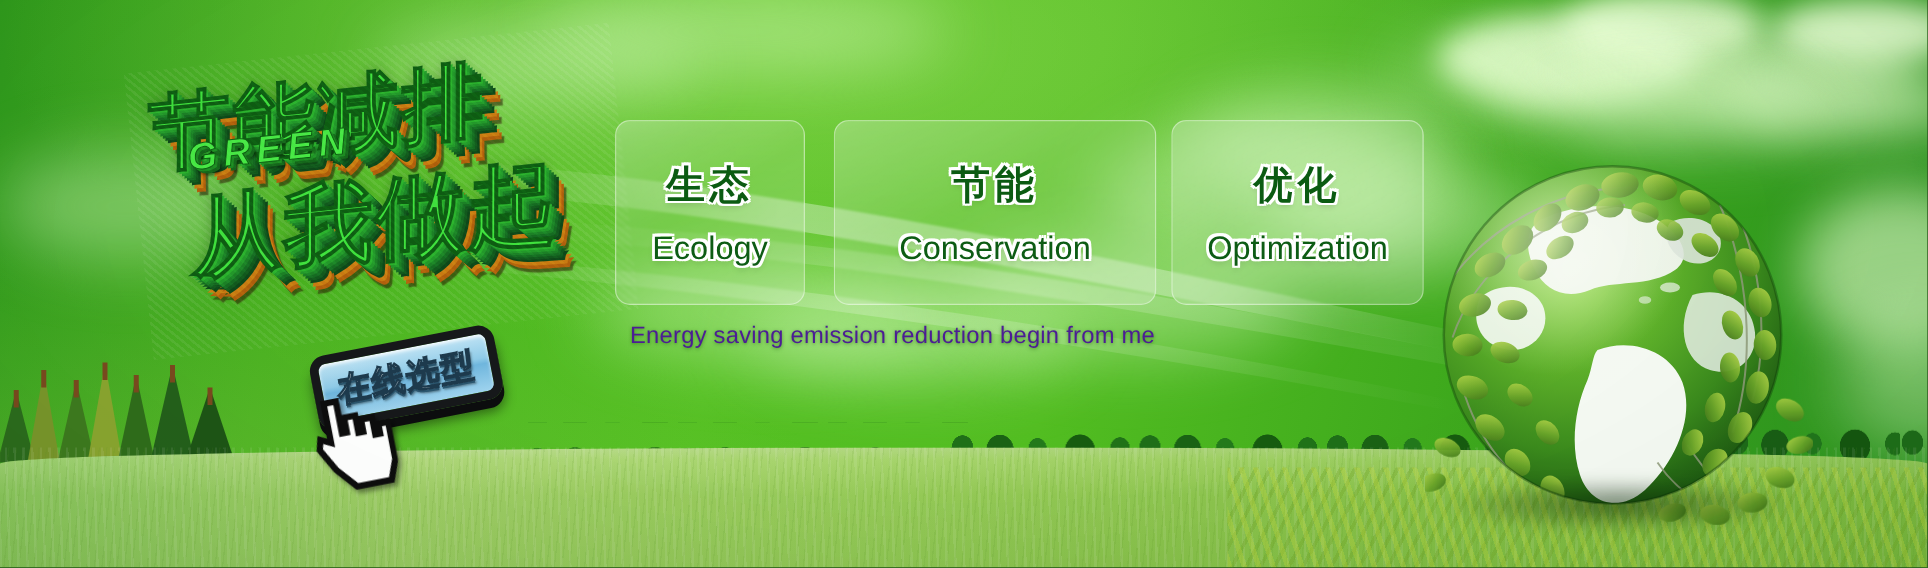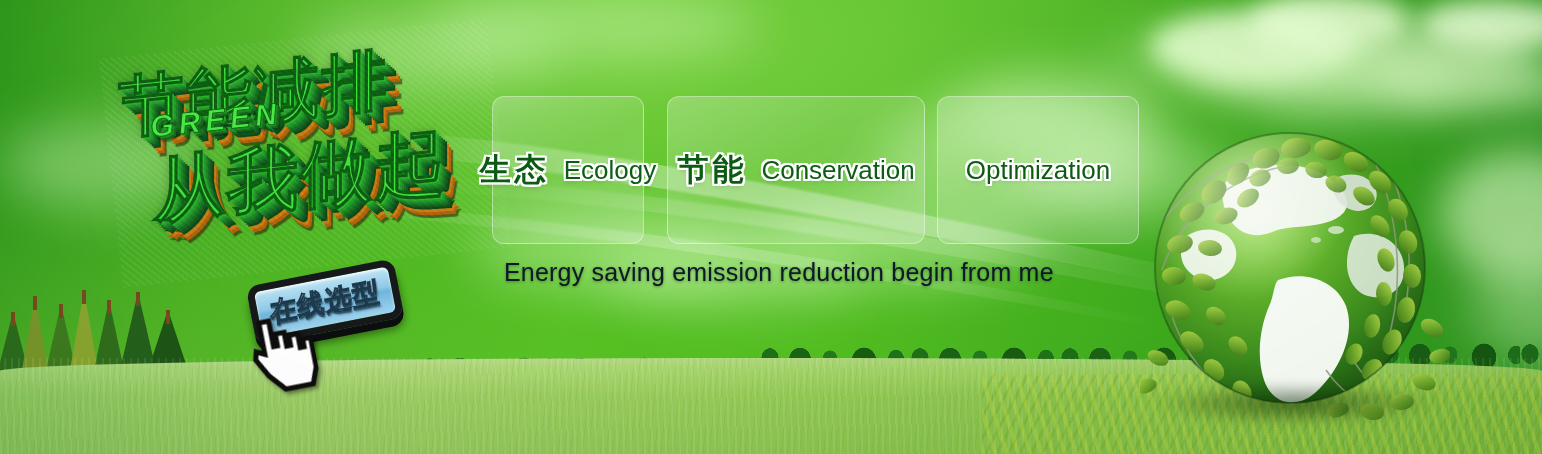--- a/index.html
+++ b/index.html
@@ -166,21 +166,21 @@
     filter:drop-shadow(2px 3px 2px rgba(0,0,0,.45));
   }
 
   
   .cards{position:absolute;left:492px;top:96px;display:flex;gap:12px;}
   .card{
     height:148px;
     border-radius:12px;
     background:linear-gradient(150deg, rgba(255,255,255,.26) 0%, rgba(255,255,255,.12) 45%, rgba(255,255,255,.20) 100%);
     border:1px solid rgba(255,255,255,.40);
-    display:flex;flex-direction:row;align-items:center;justify-content:center;
+    display:flex;flex-direction:column;align-items:center;justify-content:center;
     gap:14px;
     backdrop-filter:blur(1px);
   }
   .card.c1{width:152px;}
   .card.c2{width:258px;margin-left:11px;}
   .card.c3{width:202px;}
   .card-zh{
     font-size:31px;font-weight:bold;color:#0b5b12;
     letter-spacing:4px;
     text-shadow:
@@ -195,21 +195,21 @@
     text-shadow:
       -2px -2px 0 #fff, 2px -2px 0 #fff, -2px 2px 0 #fff, 2px 2px 0 #fff,
        0 -2px 0 #fff, 0 2px 0 #fff, -2px 0 0 #fff, 2px 0 0 #fff,
        0 3px 5px rgba(0,0,0,.18);
     white-space:nowrap;
   }
 
   
   .tagline{
     position:absolute;left:504px;top:258px;
-    font-size:25px;color:#0f172a;
+    font-size:19px;color:#4c1d95;
     letter-spacing:.2px;
     text-shadow:0 1px 3px rgba(30,80,10,.55);
     white-space:nowrap;
   }
 
   
   .globe-wrap{position:absolute;left:1140px;top:120px;width:310px;height:300px;}
   .globe-shadow{
     position:absolute;left:10px;bottom:-6px;width:290px;height:44px;border-radius:50%;
     background:radial-gradient(ellipse at 50% 50%, rgba(10,40,5,.55) 0%, rgba(10,40,5,0) 70%);
@@ -431,20 +431,21 @@
   <div class="cards">
     <div class="card c1">
       <span class="card-zh">生态</span>
       <span class="card-en">Ecology</span>
     </div>
     <div class="card c2">
       <span class="card-zh">节能</span>
       <span class="card-en">Conservation</span>
     </div>
     <div class="card c3">
+      <span class="card-zh">优化</span>
       <span class="card-en">Optimization</span>
     </div>
   </div>
 
   <div class="tagline">Energy saving emission reduction begin from me</div>
 
   <div class="sky-vignette" style="mix-blend-mode:multiply;opacity:.35;"></div>
 </div>
 
 </body></html>

